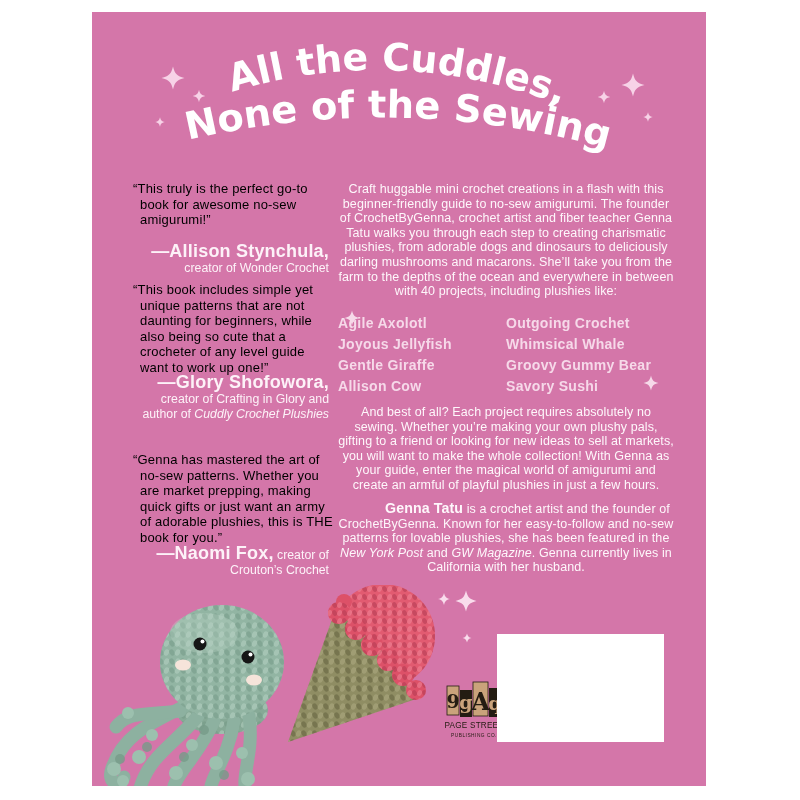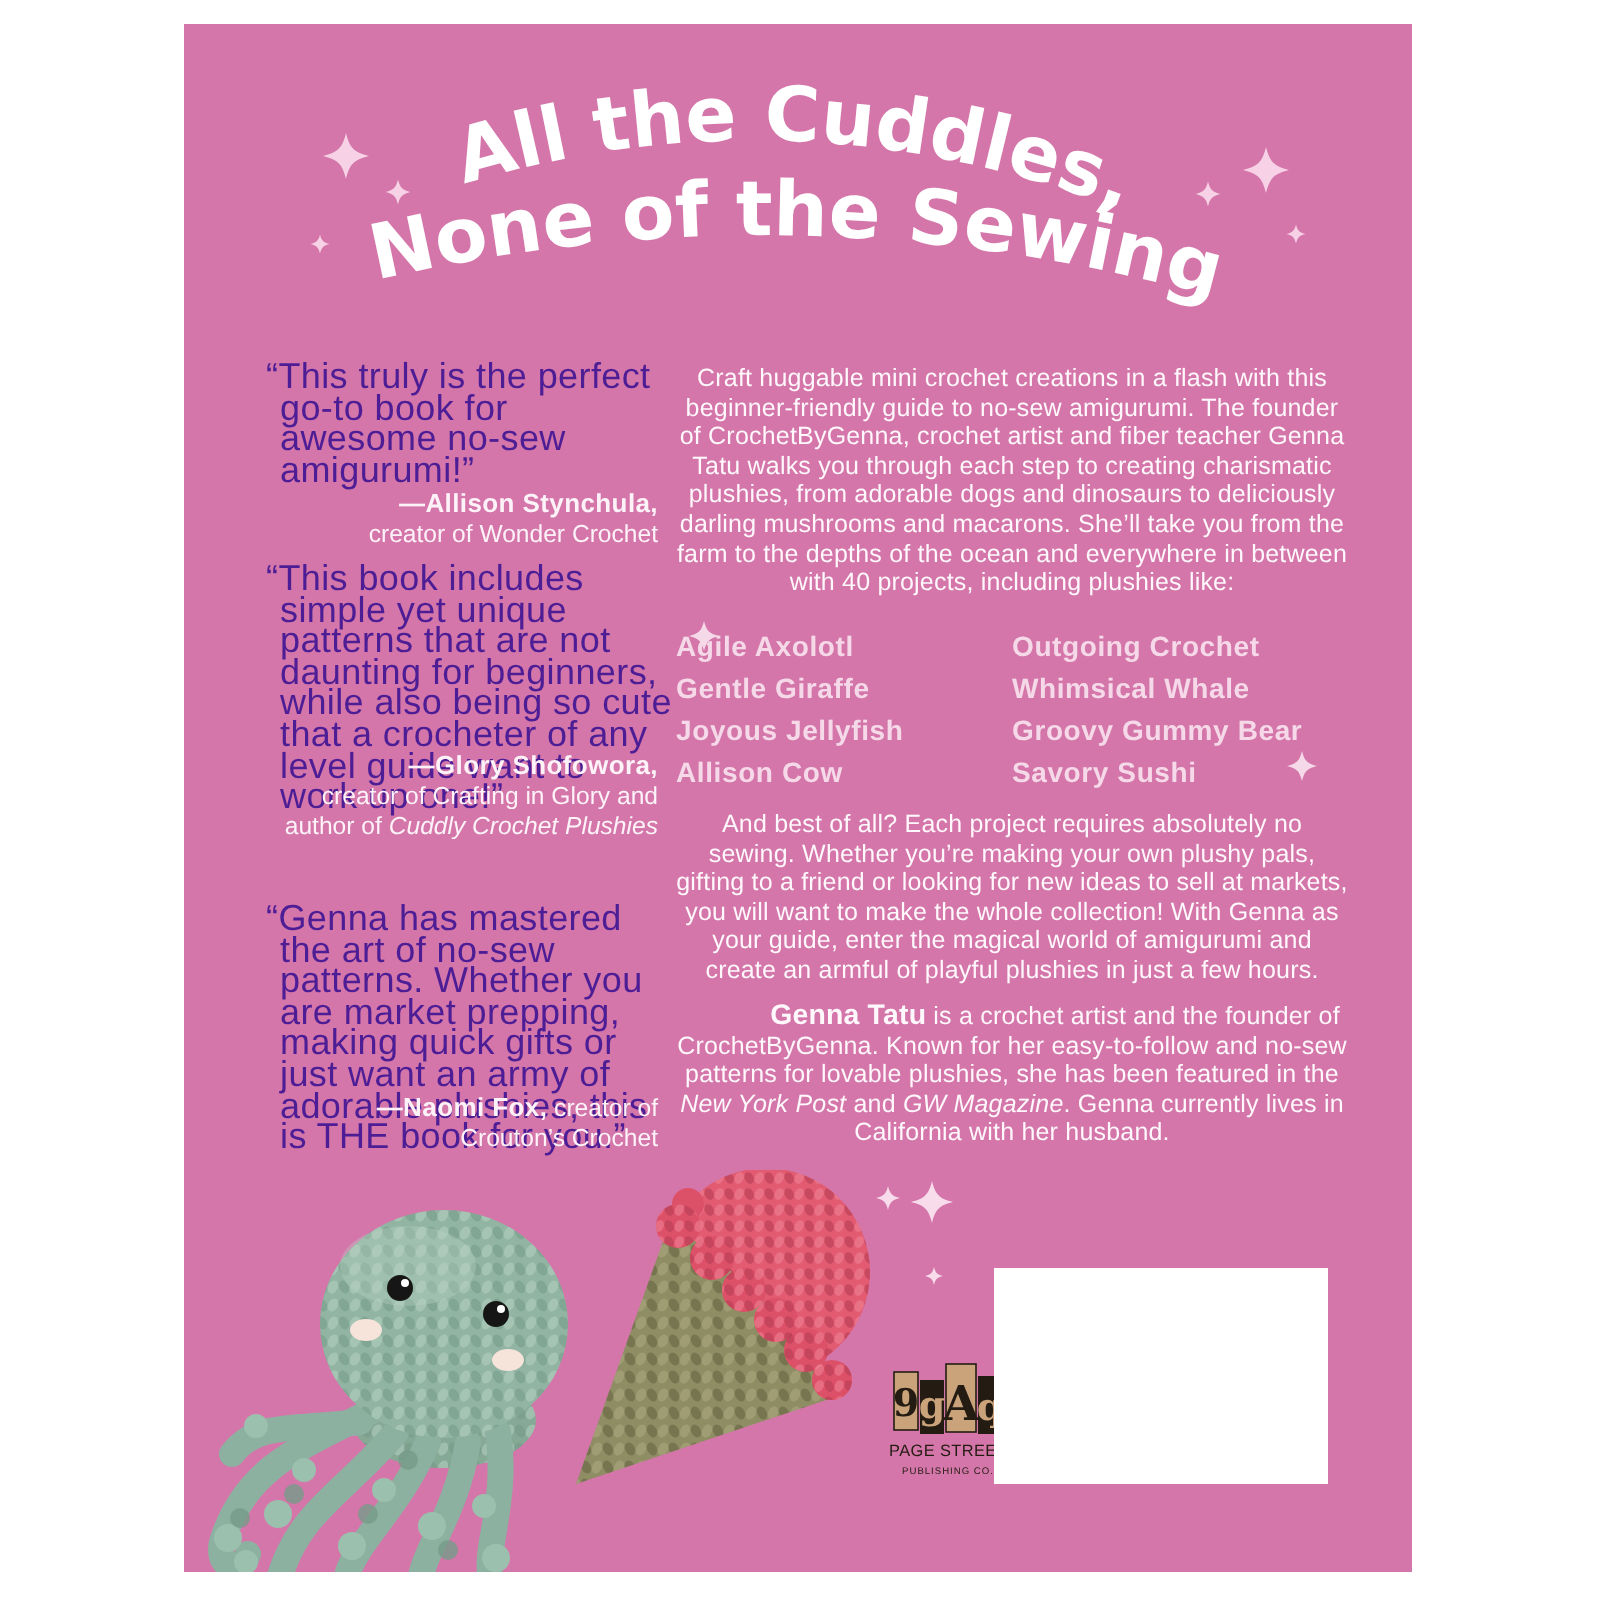--- a/index.html
+++ b/index.html
@@ -8,25 +8,25 @@
   .cover{position:absolute;left:92px;top:12px;width:614px;height:774px;background:#d476a9;overflow:hidden;}
 
   
   .title-svg{position:absolute;left:0;top:0;width:614px;height:190px;}
   .title-text{font-family:"DejaVu Sans", sans-serif;font-weight:bold;fill:#ffffff;}
 
   
   .spark{position:absolute;}
 
   
-  .quote{position:absolute;left:41px;width:196px;color:#4c1d95;font-size:18px;line-height:15.6px;
+  .quote{position:absolute;left:41px;width:196px;color:#000000;font-size:13px;line-height:15.6px;
          letter-spacing:0.2px;padding-left:7px;text-indent:-7px;}
   .attr{position:absolute;left:41px;width:196px;text-align:right;color:#fdf2f8;
         font-size:12.3px;line-height:15.2px;}
-  .attr b{font-size:13px;letter-spacing:0.2px;}
+  .attr b{font-size:18px;letter-spacing:0.2px;}
 
   
   .rcol{position:absolute;left:246px;width:336px;color:#fef7fb;font-size:12.5px;
         line-height:14.6px;letter-spacing:0.1px;text-align:center;}
   .plist{position:absolute;left:246px;width:336px;display:flex;color:#f6d9e9;
          font-weight:bold;font-size:14px;line-height:21px;letter-spacing:0.3px;}
   .plist .col{width:50%;text-align:left;}
   .bio b{font-size:14.2px;margin-left:43px;}
 
   
@@ -78,22 +78,22 @@
     <div class="quote" style="top:440px">“Genna has mastered the art of no-sew patterns. Whether you are market prepping, making quick gifts or just want an army of adorable plushies, this is THE book for you.”</div>
     <div class="attr" style="top:534px">
       <b>—Naomi Fox,</b><span> creator of Crouton’s Crochet</span>
     </div>
 
     <div class="rcol" style="top:170px">Craft huggable mini crochet creations in a flash with this beginner-friendly guide to no-sew amigurumi. The founder of CrochetByGenna, crochet artist and fiber teacher Genna Tatu walks you through each step to creating charismatic plushies, from adorable dogs and dinosaurs to deliciously darling mushrooms and macarons. She’ll take you from the farm to the depths of the ocean and everywhere in between with 40 projects, including plushies like:</div>
 
     <div class="plist" style="top:301px">
       <div class="col">
         <div>Agile Axolotl</div>
+        <div>Joyous Jellyfish</div>
         <div>Gentle Giraffe</div>
-        <div>Joyous Jellyfish</div>
         <div>Allison Cow</div>
       </div>
       <div class="col">
         <div>Outgoing Crochet</div>
         <div>Whimsical Whale</div>
         <div>Groovy Gummy Bear</div>
         <div>Savory Sushi</div>
       </div>
     </div>
 

